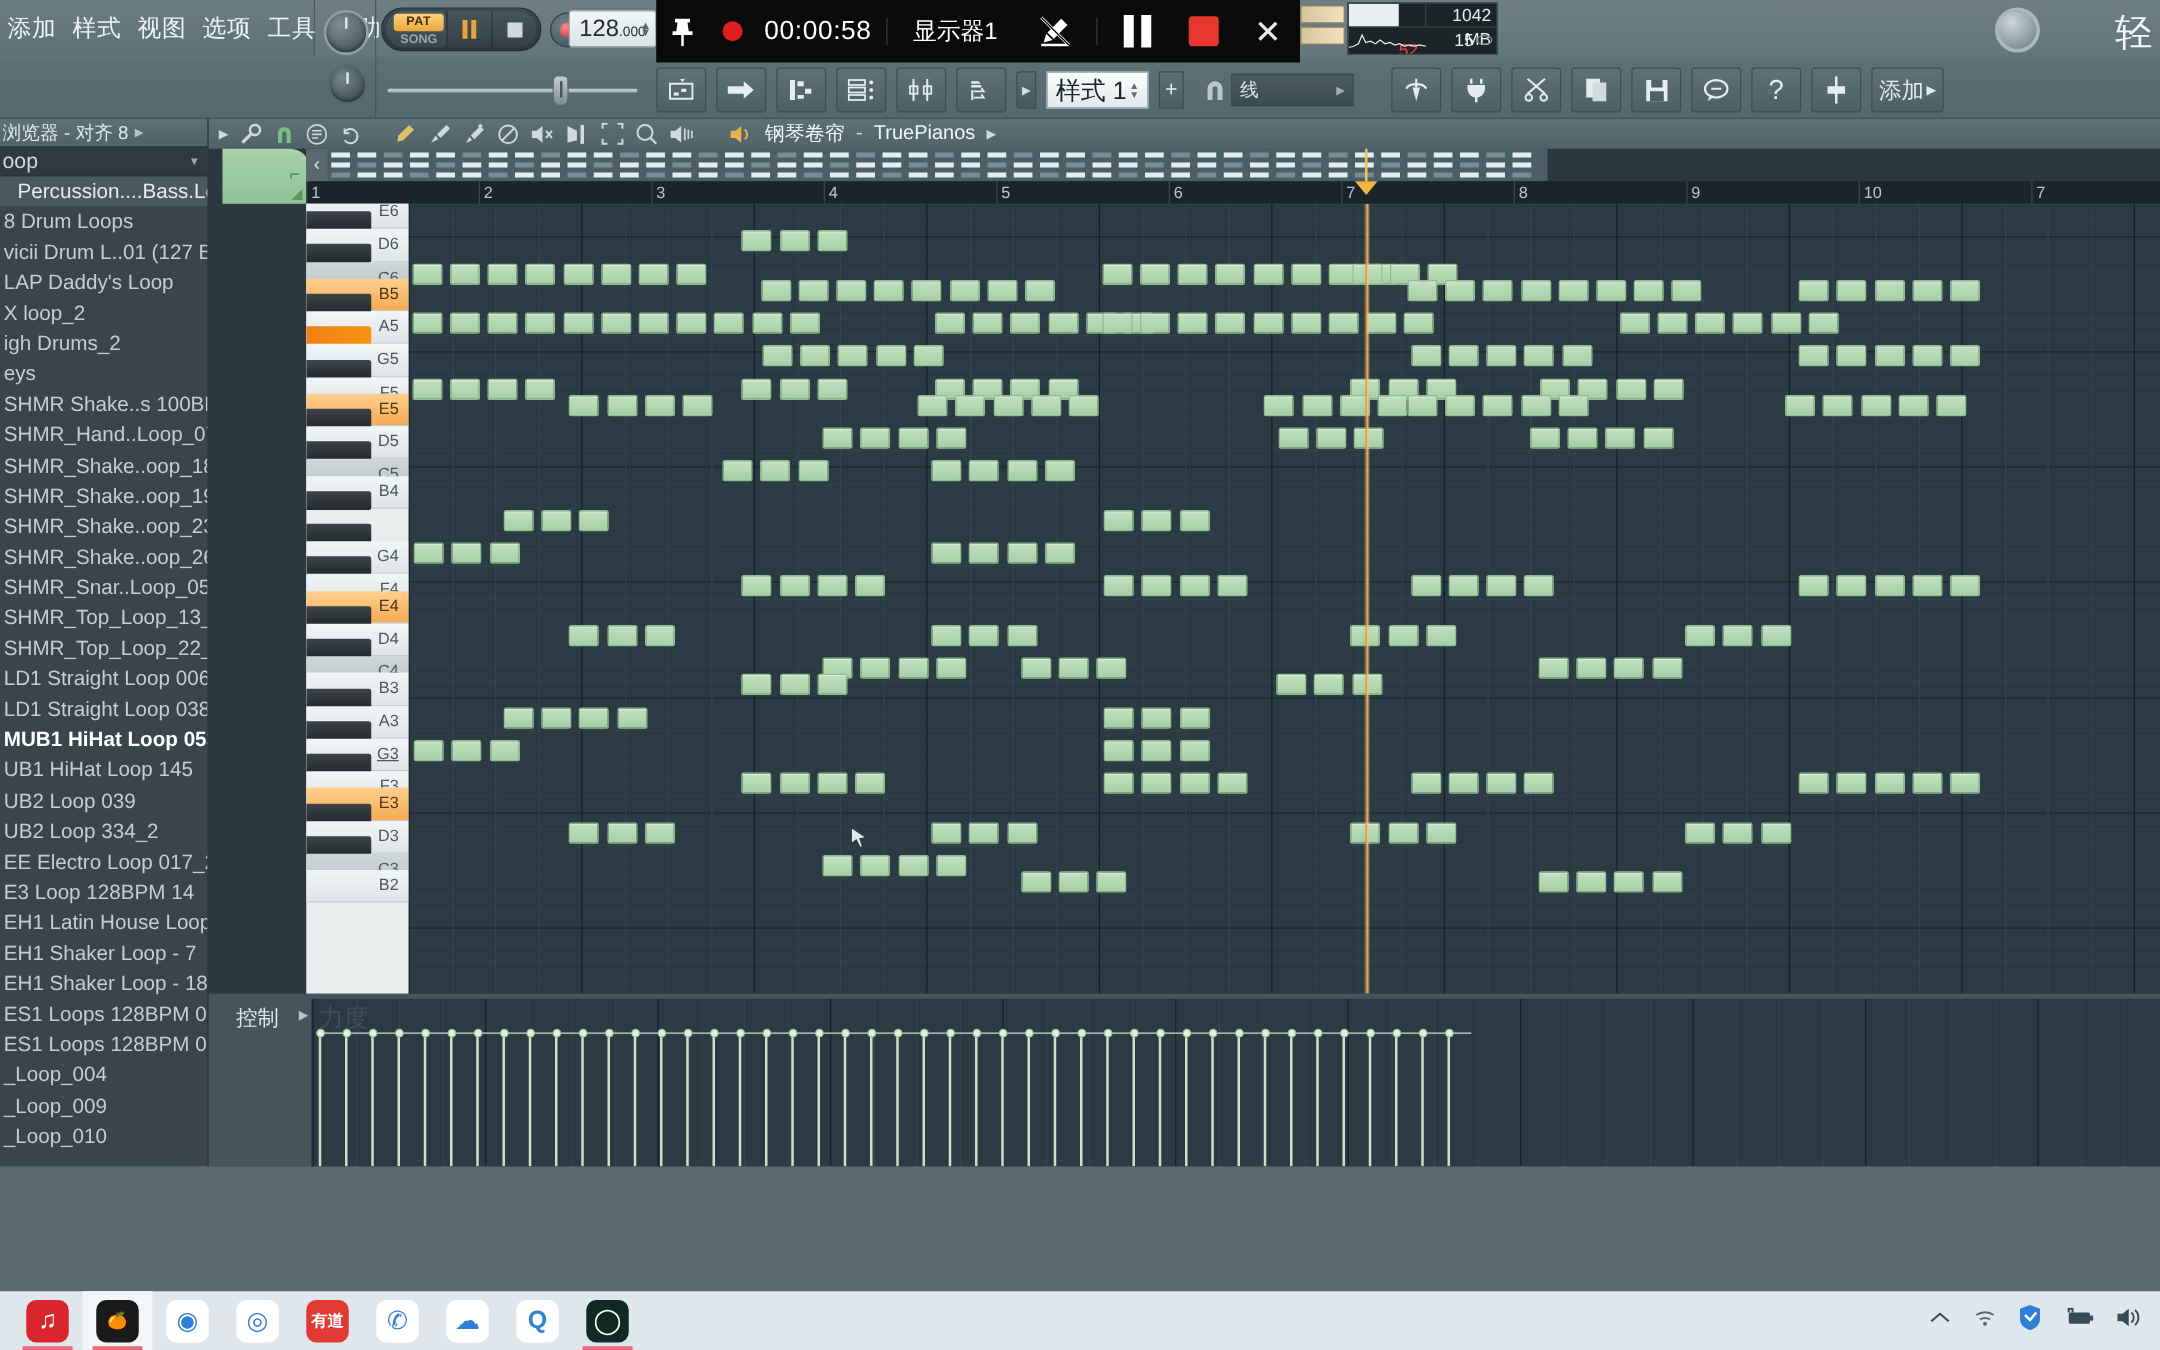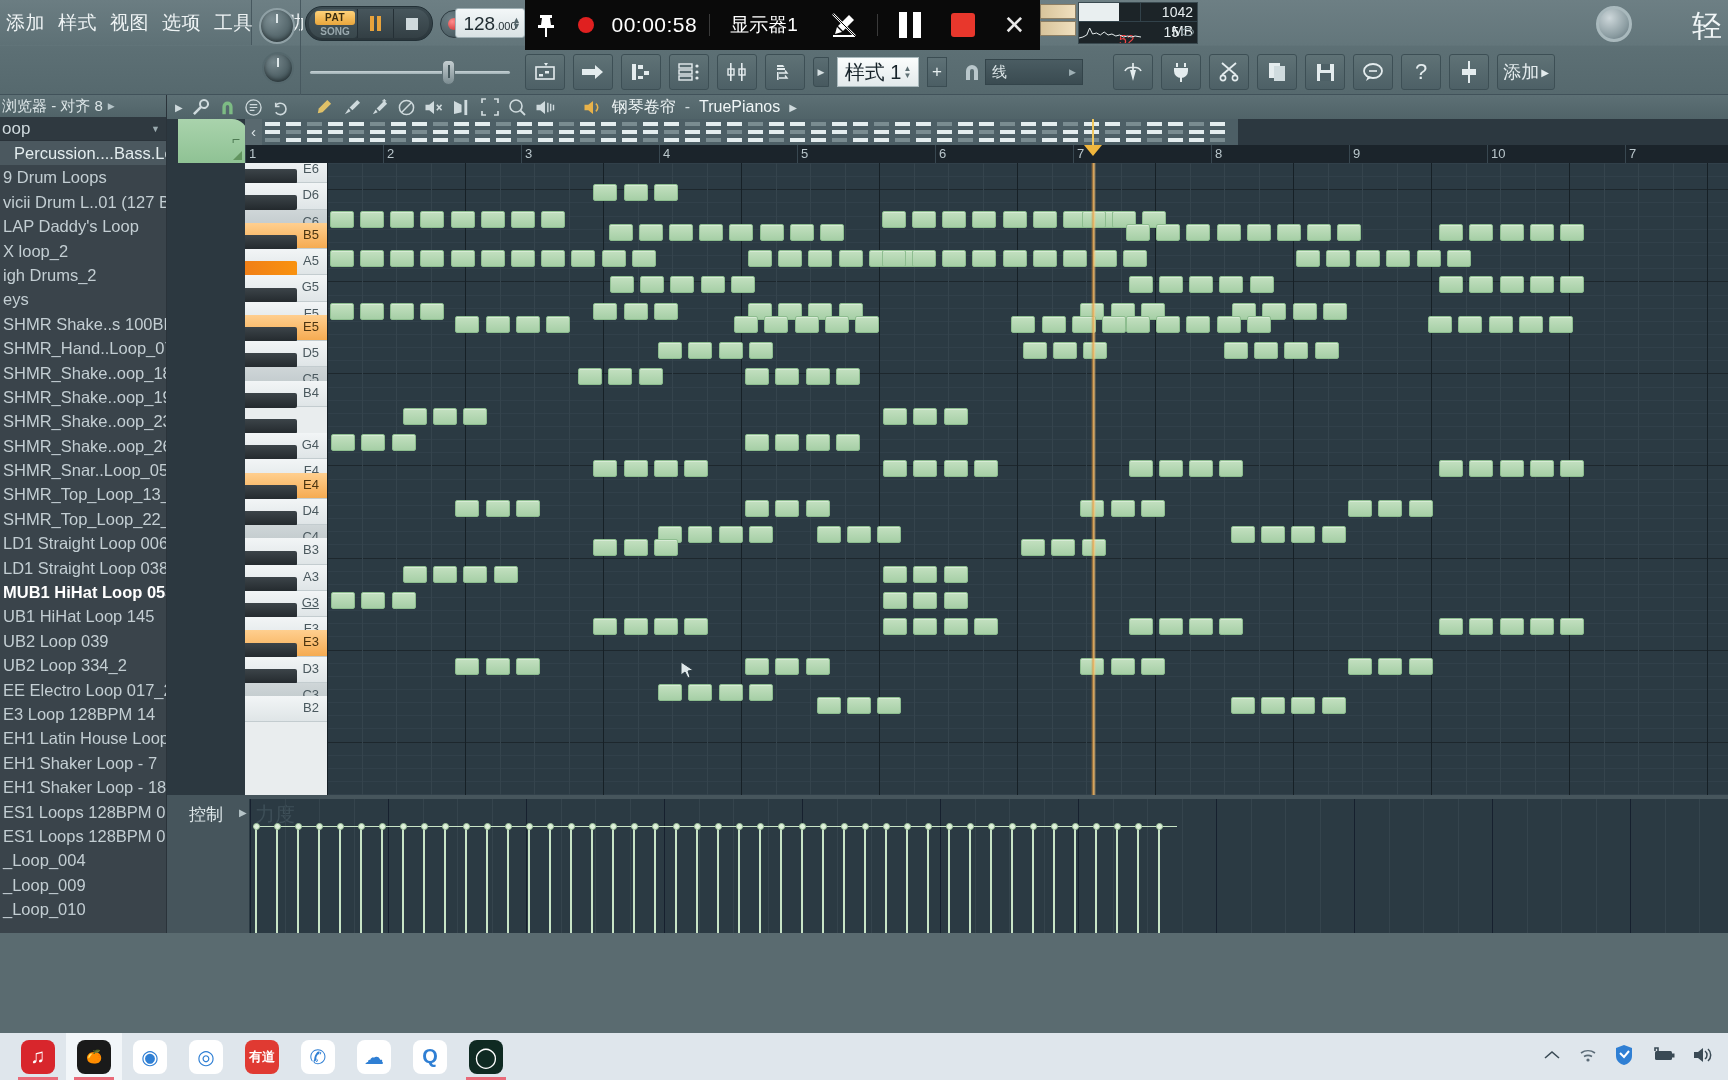--- a/index.html
+++ b/index.html
@@ -626,21 +626,21 @@
     <div class="browser-head">
       <span>浏览器 - 对齐 8</span>
       <span class="caret">▶</span>
     </div>
     <div class="browser-search">
       <span>oop</span>
       <span class="caret">▼</span>
     </div>
     <div id="browser-list">
         <div class="b-item folder">Percussion....Bass.Loops</div>
-        <div class="b-item">9 Drum Loops</div>
+        <div class="b-item">8 Drum Loops</div>
         <div class="b-item">vicii Drum L..01 (127 Bpm)</div>
         <div class="b-item">LAP Daddy's Loop</div>
         <div class="b-item">X loop_2</div>
         <div class="b-item">igh Drums_2</div>
         <div class="b-item">eys</div>
         <div class="b-item">SHMR Shake..s 100BPM 03</div>
         <div class="b-item">SHMR_Hand..Loop_07_128</div>
         <div class="b-item">SHMR_Shake..oop_18_128</div>
         <div class="b-item">SHMR_Shake..oop_19_128</div>
         <div class="b-item">SHMR_Shake..oop_23_128</div>

